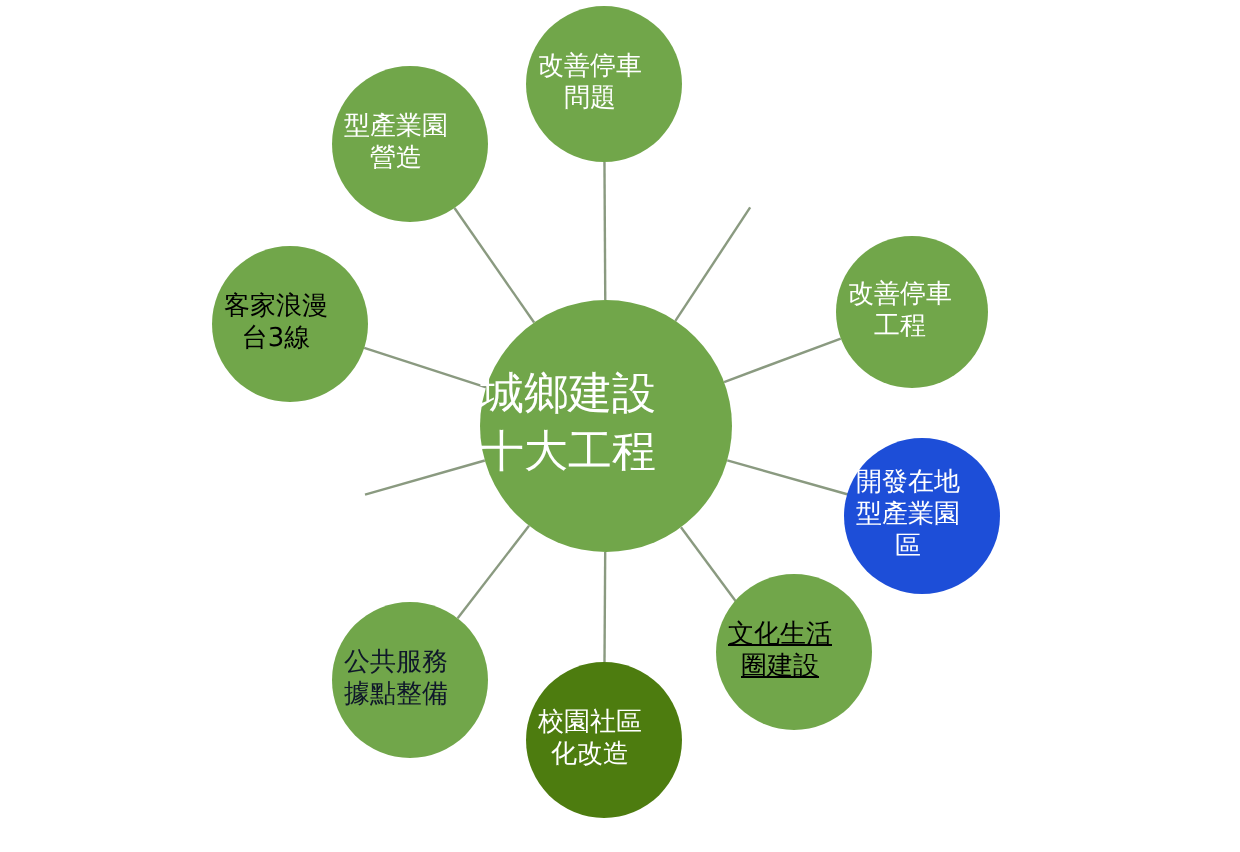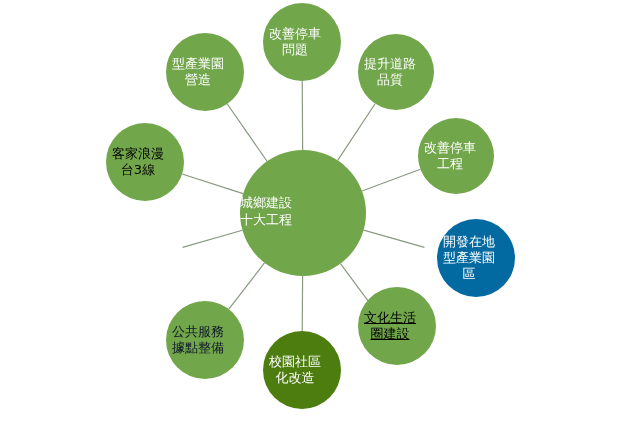--- a/index.html
+++ b/index.html
@@ -4,21 +4,21 @@
   <style>
     html, body { margin:0; padding:0; background:#ffffff; }
     body { width:620px; height:426px; position:relative; overflow:hidden; font-family:"DejaVu Sans", sans-serif; }
     #diagram { position:absolute; left:0; top:0; width:620px; height:426px; }
     .node {
       position:absolute; border-radius:50%;
       display:flex; align-items:center; justify-content:flex-start; text-align:center;
       color:#ffffff; box-sizing:border-box;
     }
     .node span { display:block; white-space:pre-line; line-height:1.25; }
-    .center-node span { font-size:13px; line-height:1.3;font-family:Liberation Mono, monospace; }
+    .center-node span { font-size:22px; line-height:1.3; }
     .outer-node span { font-size:13px; padding:0 6px; }
   </style>
 </head>
 <body>
 
 <div id="diagram">
   <svg id="connectors" width="620" height="426" style="position:absolute;left:0;top:0;">
       <line x1="302.631585246941" y1="150.00107722691024" x2="302.2280662757032" y2="80.99933314524604" stroke="#8a9a80" stroke-width="1.2"></line>
       <line x1="337.6874689871121" y1="160.40932121308816" x2="375.07739965856734" y2="103.72136180797858" stroke="#8a9a80" stroke-width="1.2"></line>
       <line x1="362.0361732344569" y1="191.0061315401043" x2="420.39087963635933" y2="169.266142880572" stroke="#8a9a80" stroke-width="1.2"></line>
@@ -31,29 +31,25 @@
       <line x1="267.04443984225225" y1="161.2680205893629" x2="227.2582039071772" y2="104.02455868277535" stroke="#8a9a80" stroke-width="1.2"></line>
     </svg>
   <div class="node center-node" style="left: 240px; top: 150px; width: 126px; height: 126px; background: rgb(113, 166, 74); color: rgb(255, 255, 255);">
     <span>城鄉建設
 十大工程</span>
   </div>
   <div class="node outer-node" style="left: 263px; top: 3px; width: 78px; height: 78px; background: rgb(113, 166, 74); color: rgb(255, 255, 255);">
       <span>改善停車
 問題</span>
     </div>
-  <div class="node outer-node" style="left: 358px; top: 34px; width: 76px; height: 76px; background: rgb(113, 166, 74); color: rgb(255, 255, 255);">
-      <span>提升道路
-品質</span>
-    </div>
   <div class="node outer-node" style="left: 418px; top: 118px; width: 76px; height: 76px; background: rgb(113, 166, 74); color: rgb(255, 255, 255);">
       <span>改善停車
 工程</span>
     </div>
-  <div class="node outer-node" style="left: 437px; top: 219px; width: 78px; height: 78px; background: #0369a1; color: rgb(255, 255, 255);">
+  <div class="node outer-node" style="left: 422px; top: 219px; width: 78px; height: 78px; background: #1d4ed8; color: rgb(255, 255, 255);">
       <span>開發在地
 型產業園
 區</span>
     </div>
   <div class="node outer-node" style="left: 358px; top: 287px; width: 78px; height: 78px; background: rgb(113, 166, 74); color: #000000; text-decoration: underline;">
       <span>文化生活
 圈建設</span>
     </div>
   <div class="node outer-node" style="left: 263px; top: 331px; width: 78px; height: 78px; background: #4d7c0f; color: rgb(255, 255, 255);">
       <span>校園社區

